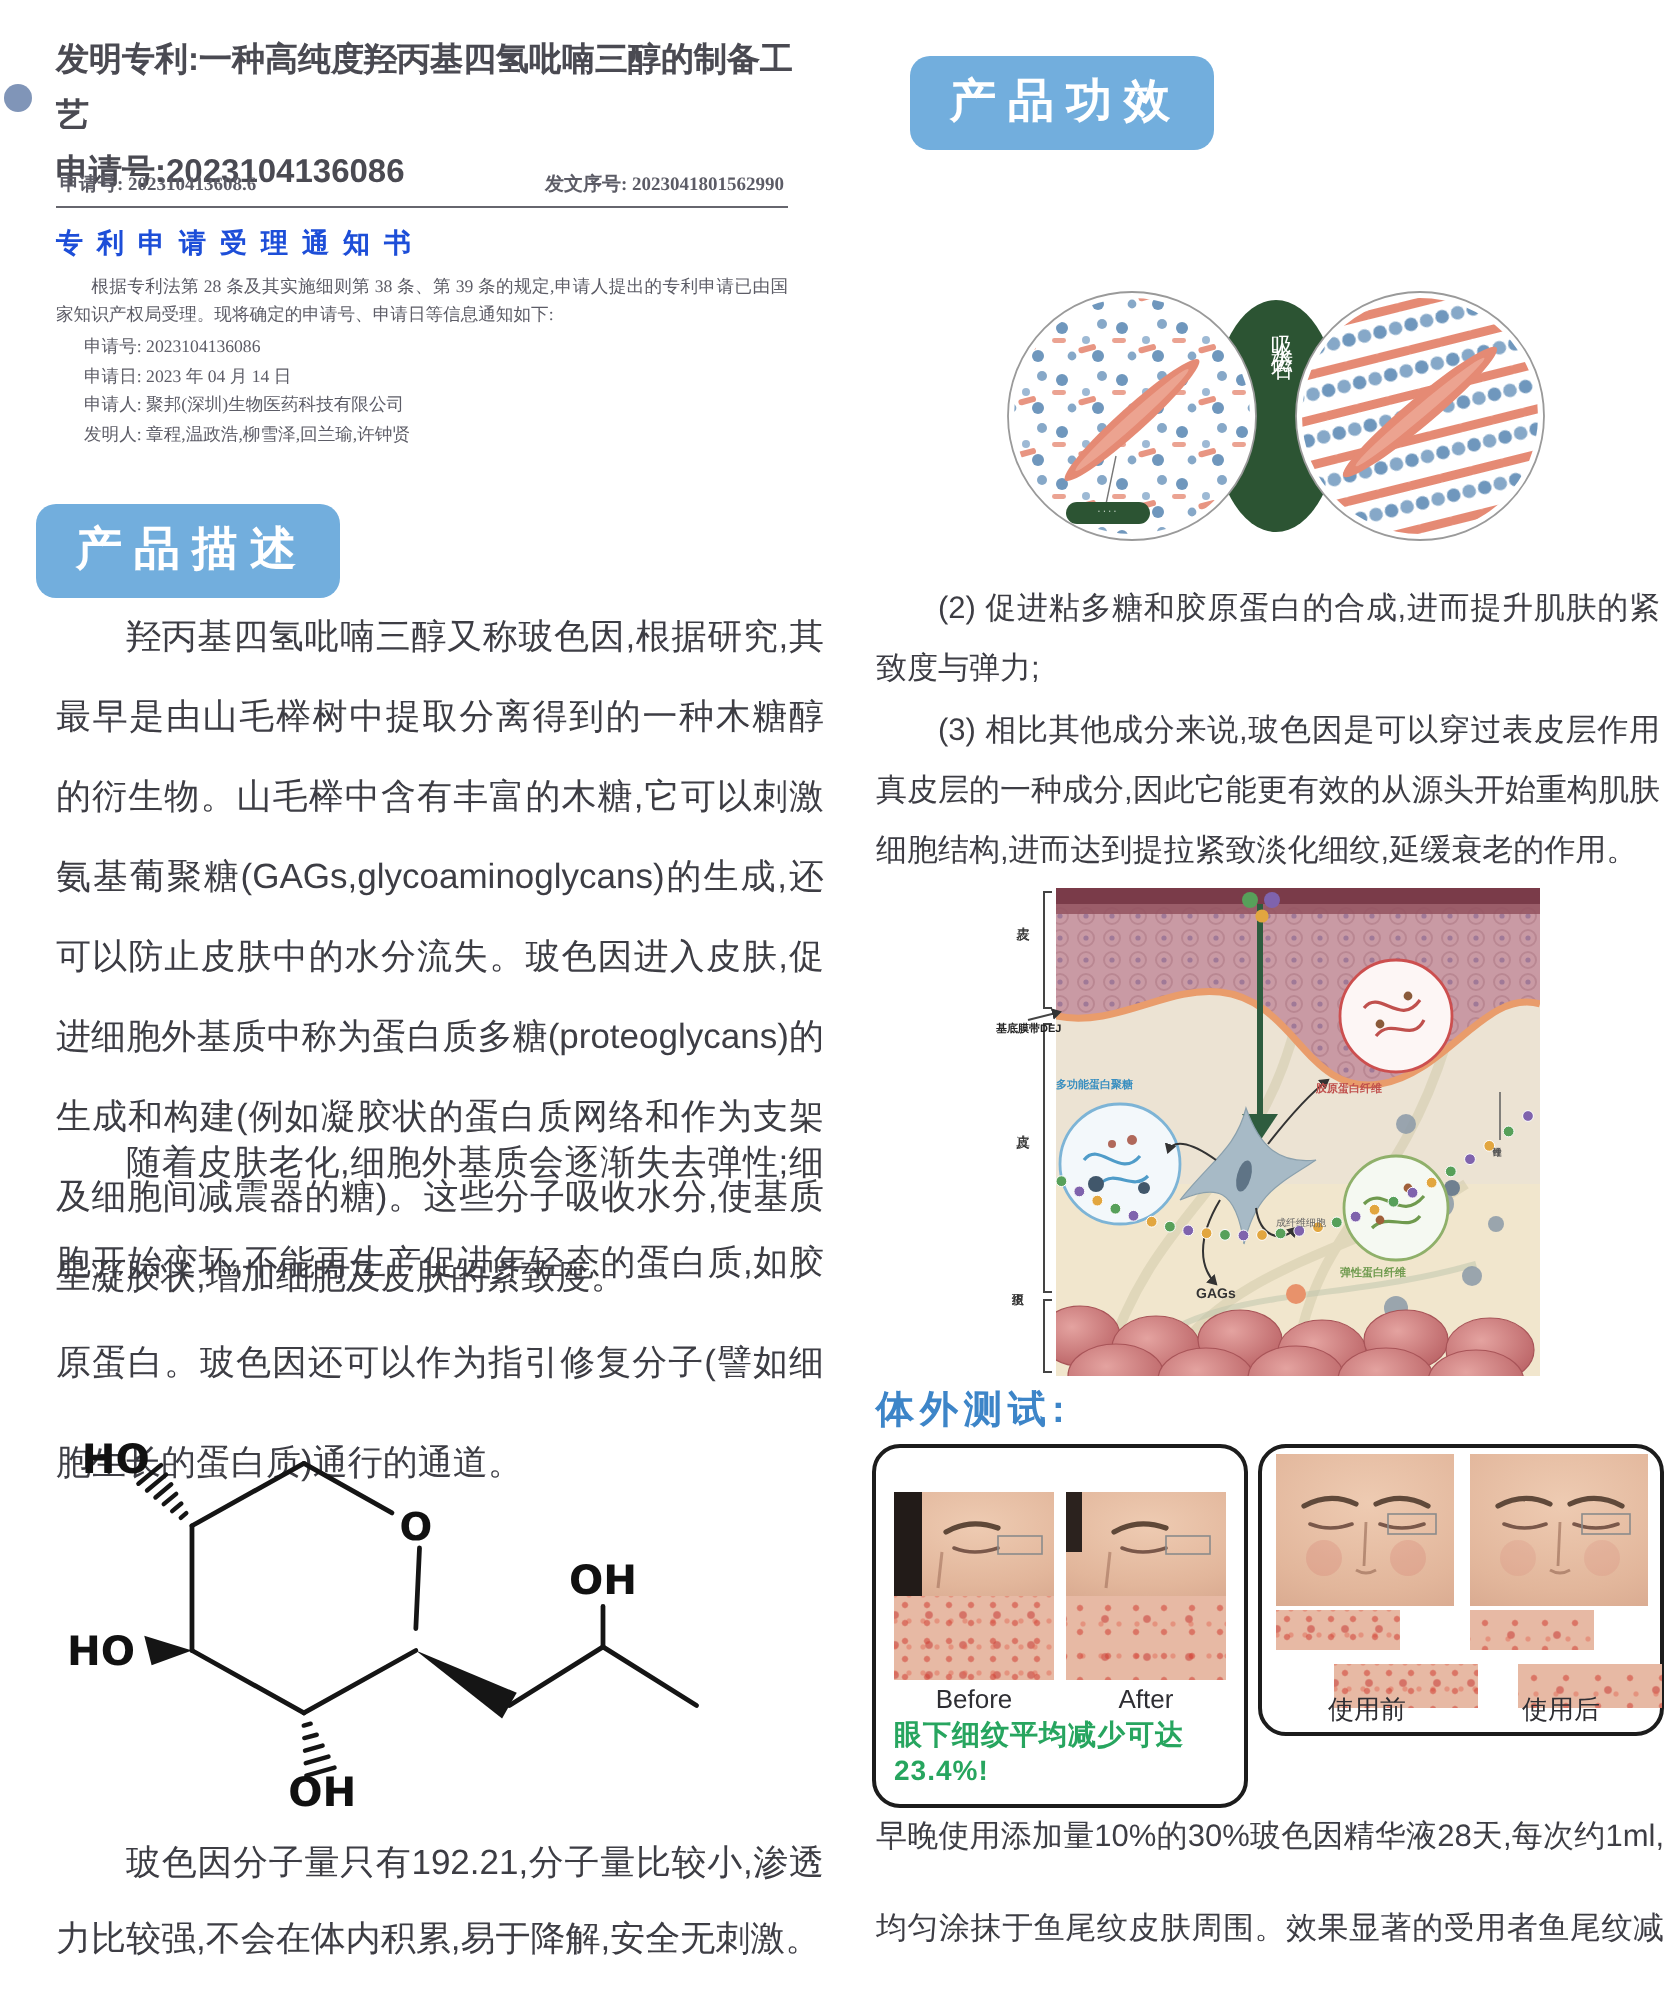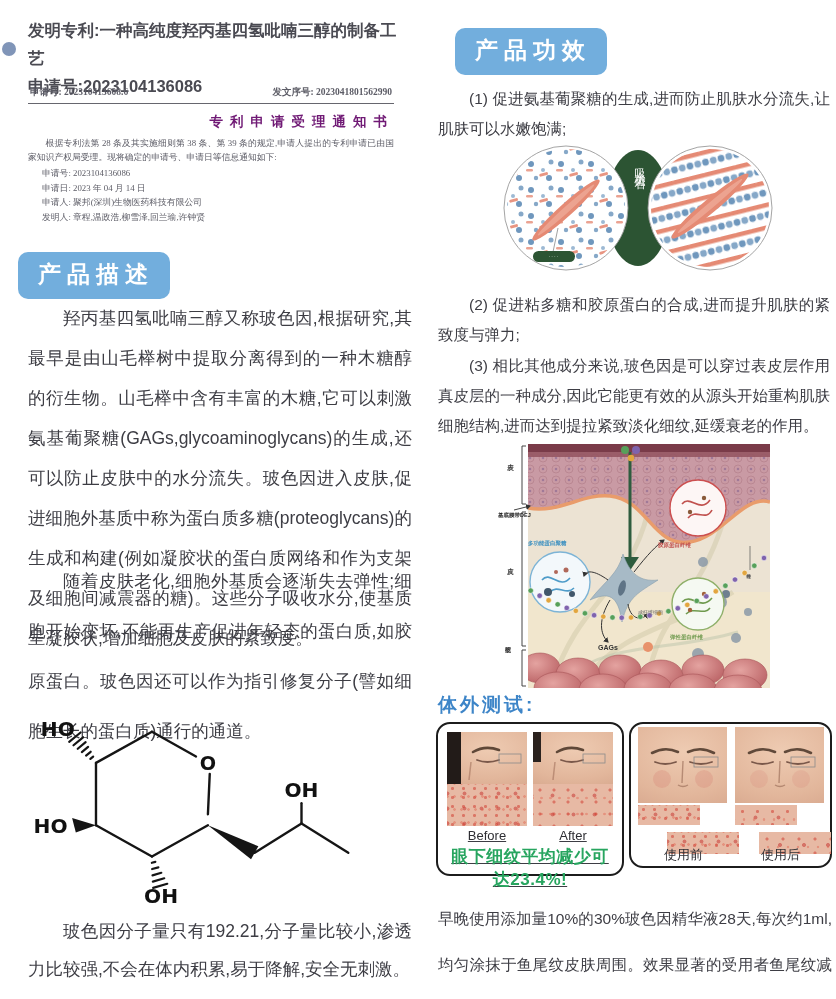--- a/index.html
+++ b/index.html
@@ -10,37 +10,37 @@
          font-size:23px;letter-spacing:6px;padding:7px 16px 9px 20px;border-radius:10px;}
   .para{text-align:justify;text-indent:2em;color:#3d3d44;}
   .p-left{font-size:17.5px;line-height:40px;width:384px;}
   .p-right{font-size:15.5px;line-height:30px;width:392px;}
   .title-line{font-size:16.5px;font-weight:bold;color:#4a4a52;line-height:28px;}
   .bullet{width:14px;height:14px;border-radius:50%;background:#8095b8;}
   
   .patent{font-family:"Liberation Serif","DejaVu Serif",serif;color:#5c5c66;width:366px;}
   .patent-hdr{display:flex;justify-content:space-between;font-size:9.5px;font-weight:bold;
               padding:0 2px 4px 2px;border-bottom:1.5px solid #66666e;align-items:center;}
-  .patent-title{text-align:right;font-size:13.5px;font-weight:bold;letter-spacing:7px;
-                margin:9px 0 6px 0;color:#701a75;}
+  .patent-title{text-align:left;font-size:13.5px;font-weight:bold;letter-spacing:7px;
+                margin:9px 0 6px 0;color:#1d4ed8;}
   .patent-body{font-size:8.8px;line-height:13.5px;text-align:justify;text-indent:2em;}
   .patent-field{font-size:8.8px;line-height:14.5px;padding-left:14px;}
   
   .panel{border:2px solid #1c1c1c;border-radius:14px;background:#fff;box-sizing:border-box;}
   .face{position:relative;overflow:hidden;
         background:radial-gradient(120% 100% at 52% 32%, #eecbb2 0%, #e2b69b 58%, #d3a289 100%);}
   .speckle{background-color:#e7b9a4;
      background-image:
        radial-gradient(circle, rgba(209,62,50,0.55) 1.2px, transparent 1.9px),
        radial-gradient(circle, rgba(224,99,80,0.45) 1px, transparent 1.6px),
        radial-gradient(circle, rgba(196,46,42,0.5) 1.6px, transparent 2.3px);
      background-size:11px 9px,7px 13px,17px 15px;
      background-position:0 0,4px 6px,9px 2px;}
   .photo-label{font-size:13px;color:#2e2e33;text-align:center;}
-  .green-caption{color:#27a55f;font-weight:bold;font-size:17px;text-align:center;letter-spacing:0.5px;}
+  .green-caption{color:#27a55f;font-weight:bold;font-size:14px;letter-spacing:0.5px;}
   .invitro{color:#3d85c8;font-weight:bold;font-size:19px;letter-spacing:3px;}
   .vtext{writing-mode:vertical-rl;text-orientation:upright;}
   .tinylabel{position:absolute;line-height:1.15;}
   .footnote{font-size:15.5px;line-height:46px;color:#3d3d44;text-align:justify;}
   .pill-tag{position:absolute;background:#2c5433;border-radius:6px;color:#eef5ee;
             font-size:5px;text-align:center;letter-spacing:1px;}
 </style>
 </head>
 <body>
 
@@ -117,21 +117,20 @@
     <text x="28" y="138" font-size="22" font-weight="bold" fill="#111" text-anchor="end" font-family="DejaVu Sans, sans-serif">HO</text>
     <text x="130" y="215" font-size="22" font-weight="bold" fill="#111" text-anchor="middle" font-family="DejaVu Sans, sans-serif">OH</text>
     <text x="181" y="70" font-size="21" font-weight="bold" fill="#111" text-anchor="middle" font-family="DejaVu Sans, sans-serif">O</text>
     <text x="283" y="99" font-size="22" font-weight="bold" fill="#111" text-anchor="middle" font-family="DejaVu Sans, sans-serif">OH</text>
   </svg>
 
   <div class="abs para p-left" style="left:28px;top:912px;line-height:38px;">玻色因分子量只有192.21,分子量比较小,渗透力比较强,不会在体内积累,易于降解,安全无刺激。</div>
 
   <div class="abs badge" style="left:455px;top:28px;">产品功效</div>
 
-  <div class="abs para p-right" style="left:438px;top:84px;">(1) 促进氨基葡聚糖的生成,进而防止肌肤水分流失,让肌肤可以水嫩饱满;</div>
 
   <div class="abs" style="left:496px;top:132px;width:284px;height:152px;">
     <svg width="284" height="152" viewBox="0 0 284 152">
       <defs>
         <pattern id="scatterPat" width="30" height="26" patternUnits="userSpaceOnUse">
           <circle cx="5" cy="6" r="3" fill="#6f97bd"></circle>
           <circle cx="17" cy="12" r="2" fill="#9db9d4"></circle>
           <circle cx="25" cy="4" r="2.5" fill="#86a8c8"></circle>
           <circle cx="10" cy="20" r="2.2" fill="#86a8c8"></circle>
           <circle cx="23" cy="20" r="3" fill="#6f97bd"></circle>
@@ -312,21 +311,21 @@
     <div class="tinylabel" style="left:30px;top:98px;font-size:5.5px;color:#3a8fc0;font-weight:bold;">多功能蛋白聚糖</div>
     <div class="tinylabel" style="left:160px;top:100px;font-size:5.5px;color:#c0504d;font-weight:bold;">胶原蛋白纤维</div>
     <div class="tinylabel" style="left:172px;top:192px;font-size:5.5px;color:#6f9a4e;font-weight:bold;">弹性蛋白纤维</div>
     <div class="tinylabel vtext" style="left:248px;top:128px;font-size:4.5px;color:#555;">弹性纤维</div>
   </div>
 
   <div class="abs invitro" style="left:438px;top:692px;">体外测试:</div>
 
   <div class="abs" style="left:436px;top:722px;width:396px;height:146px;display:flex;gap:5px;">
 
-    <div class="panel" style="width:188px;height:154px;padding:8px 9px;text-decoration:underline;">
+    <div class="panel" style="width:188px;height:182px;padding:22px 9px;">
       <div style="display:flex;gap:6px;justify-content:center;">
         <div>
           <div class="face" style="width:80px;height:52px;">
             <div class="abs" style="left:0;top:0;width:14px;height:52px;background:#221b18;"></div>
             <svg width="80" height="52" viewBox="0 0 80 52" style="position:absolute;left:0;top:0;">
               <path d="M26,20 Q38,13 52,18" stroke="#5f4838" stroke-width="2.6" fill="none" stroke-linecap="round"></path>
               <path d="M30,28 Q40,32 52,28" stroke="#7a584a" stroke-width="1.8" fill="none" stroke-linecap="round"></path>
               <rect x="52" y="22" width="22" height="9" fill="none" stroke="#8b8b8b" stroke-width="0.8"></rect>
               <path d="M24,30 L22,48" stroke="rgba(150,100,80,0.5)" stroke-width="1.5" fill="none"></path>
             </svg>

